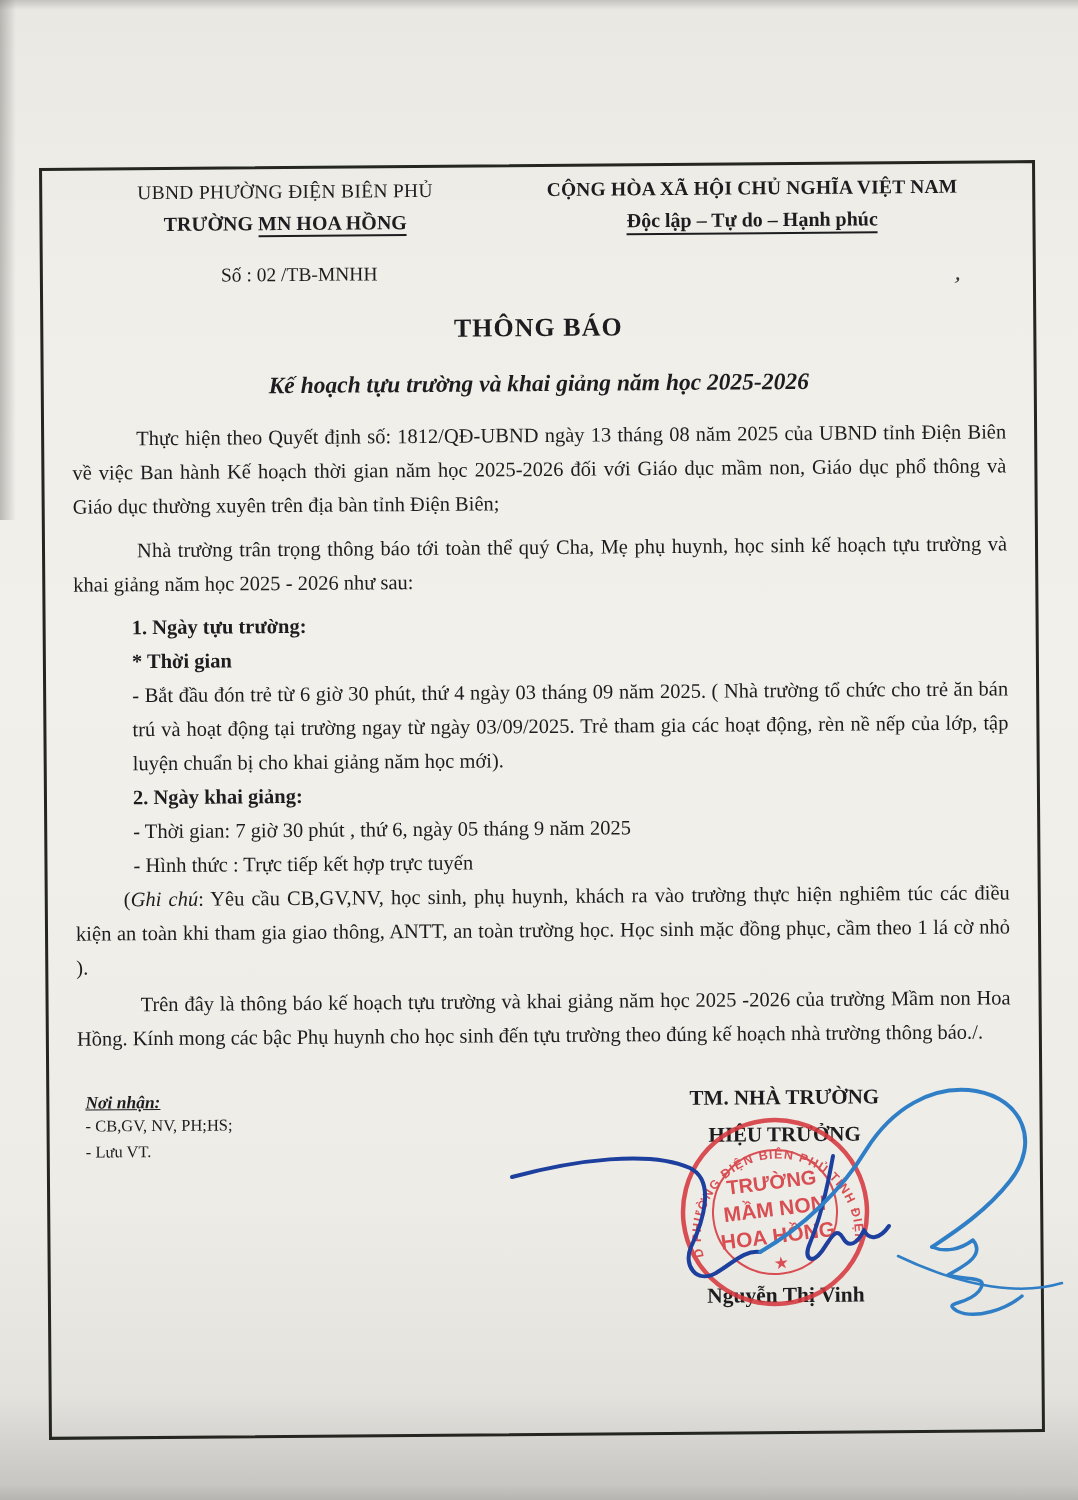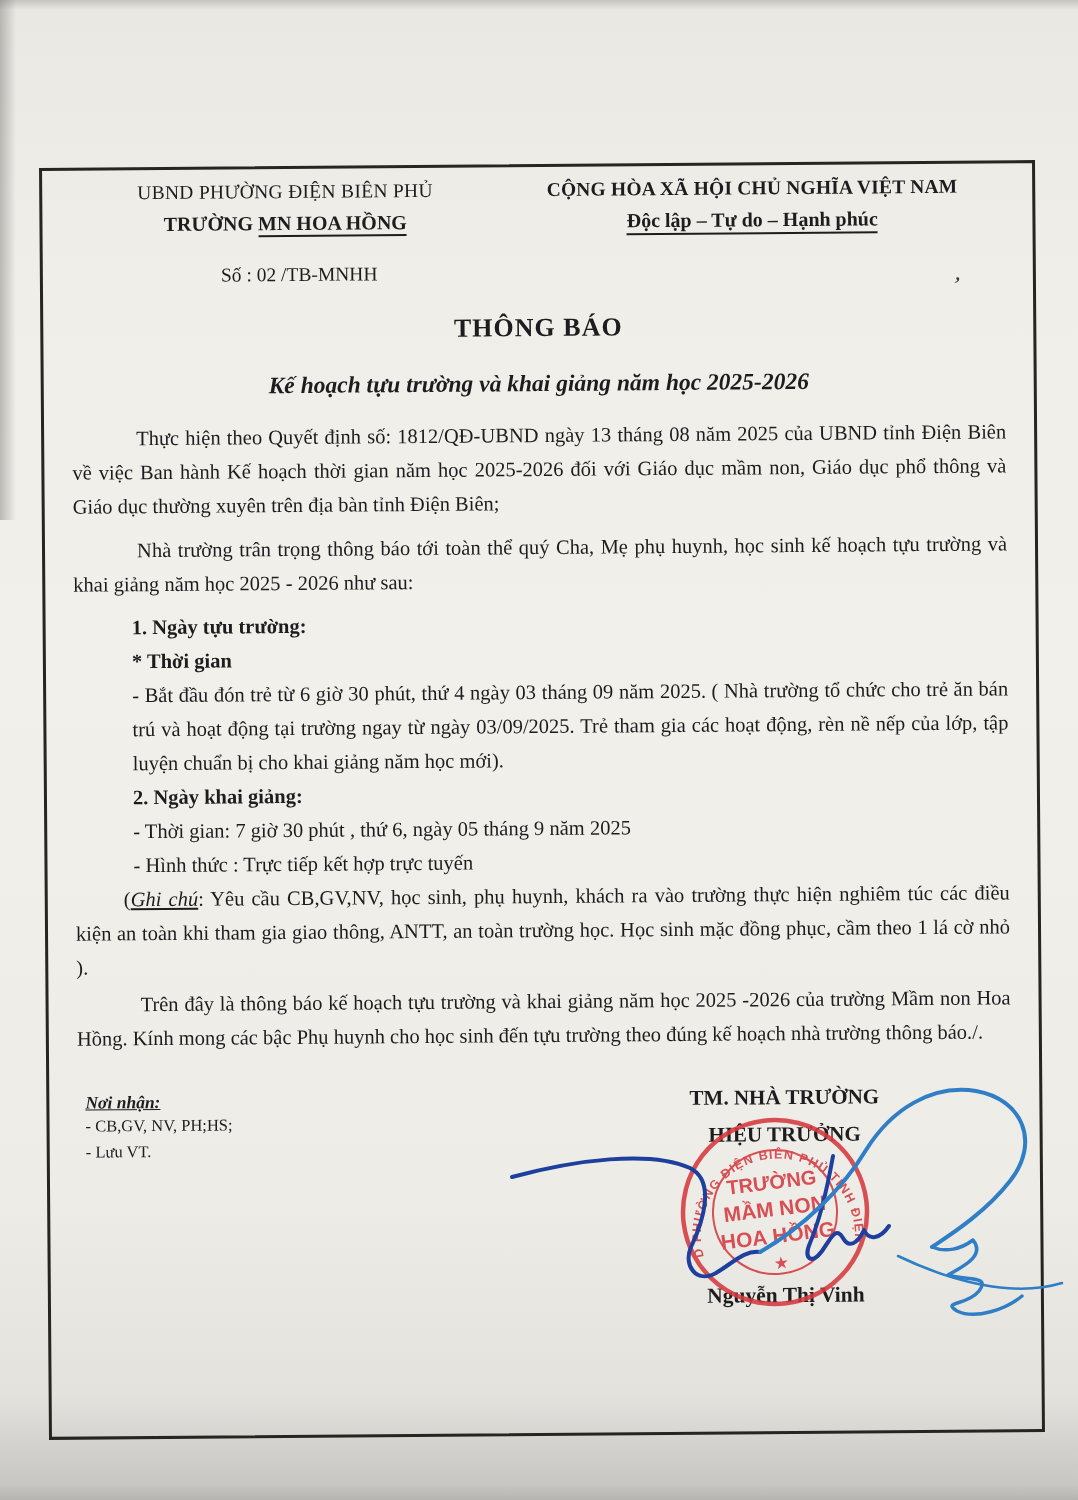--- a/index.html
+++ b/index.html
@@ -29,21 +29,21 @@
   .doc-number{margin:25px 0 0 150px;font-size:19.5px;}
   .title{margin-top:29px;text-align:center;font-size:26px;font-weight:bold;letter-spacing:1px;}
   .subtitle{margin-top:27px;text-align:center;font-size:23.5px;font-weight:bold;font-style:italic;}
   .body-text{font-size:20.5px;line-height:34px;text-align:justify;margin:0;}
   .p1{margin-top:21px;text-indent:64px;}
   .p2{margin-top:10px;text-indent:64px;}
   .list{margin-left:58px;}
   .s-head{margin-top:9px;font-weight:bold;}
   .s-sub{font-weight:bold;}
   .note{text-indent:48px;}
-  .note-label{font-style:italic;text-decoration:underline;}
+  .note-label{font-style:italic;}
   .closing{margin-top:3px;text-indent:64px;}
   .recipients{position:absolute;left:36px;top:922px;}
   .recip-label{font-size:17.5px;font-weight:bold;font-style:italic;text-decoration:underline;}
   .recip-item{font-size:16.5px;line-height:26px;}
   .sign-block{position:absolute;left:520px;top:914px;width:430px;text-align:center;}
   .sign-l1,.sign-l2{font-size:21px;font-weight:bold;line-height:37px;}
   .signer{position:absolute;left:520px;top:1118px;width:430px;text-align:center;font-size:21.5px;font-weight:bold;}
   .ink-overlay{position:absolute;left:0;top:0;width:1078px;height:1500px;pointer-events:none;}
   .stray-mark{position:absolute;left:952px;top:272px;font-size:24px;color:#3a3a3c;transform:rotate(14deg);}
 </style>

